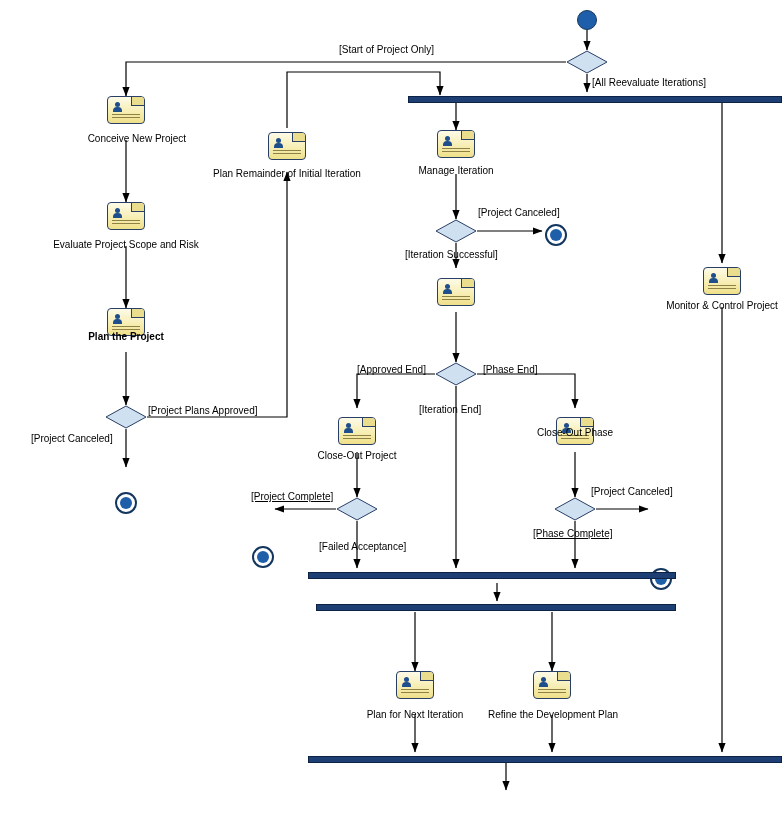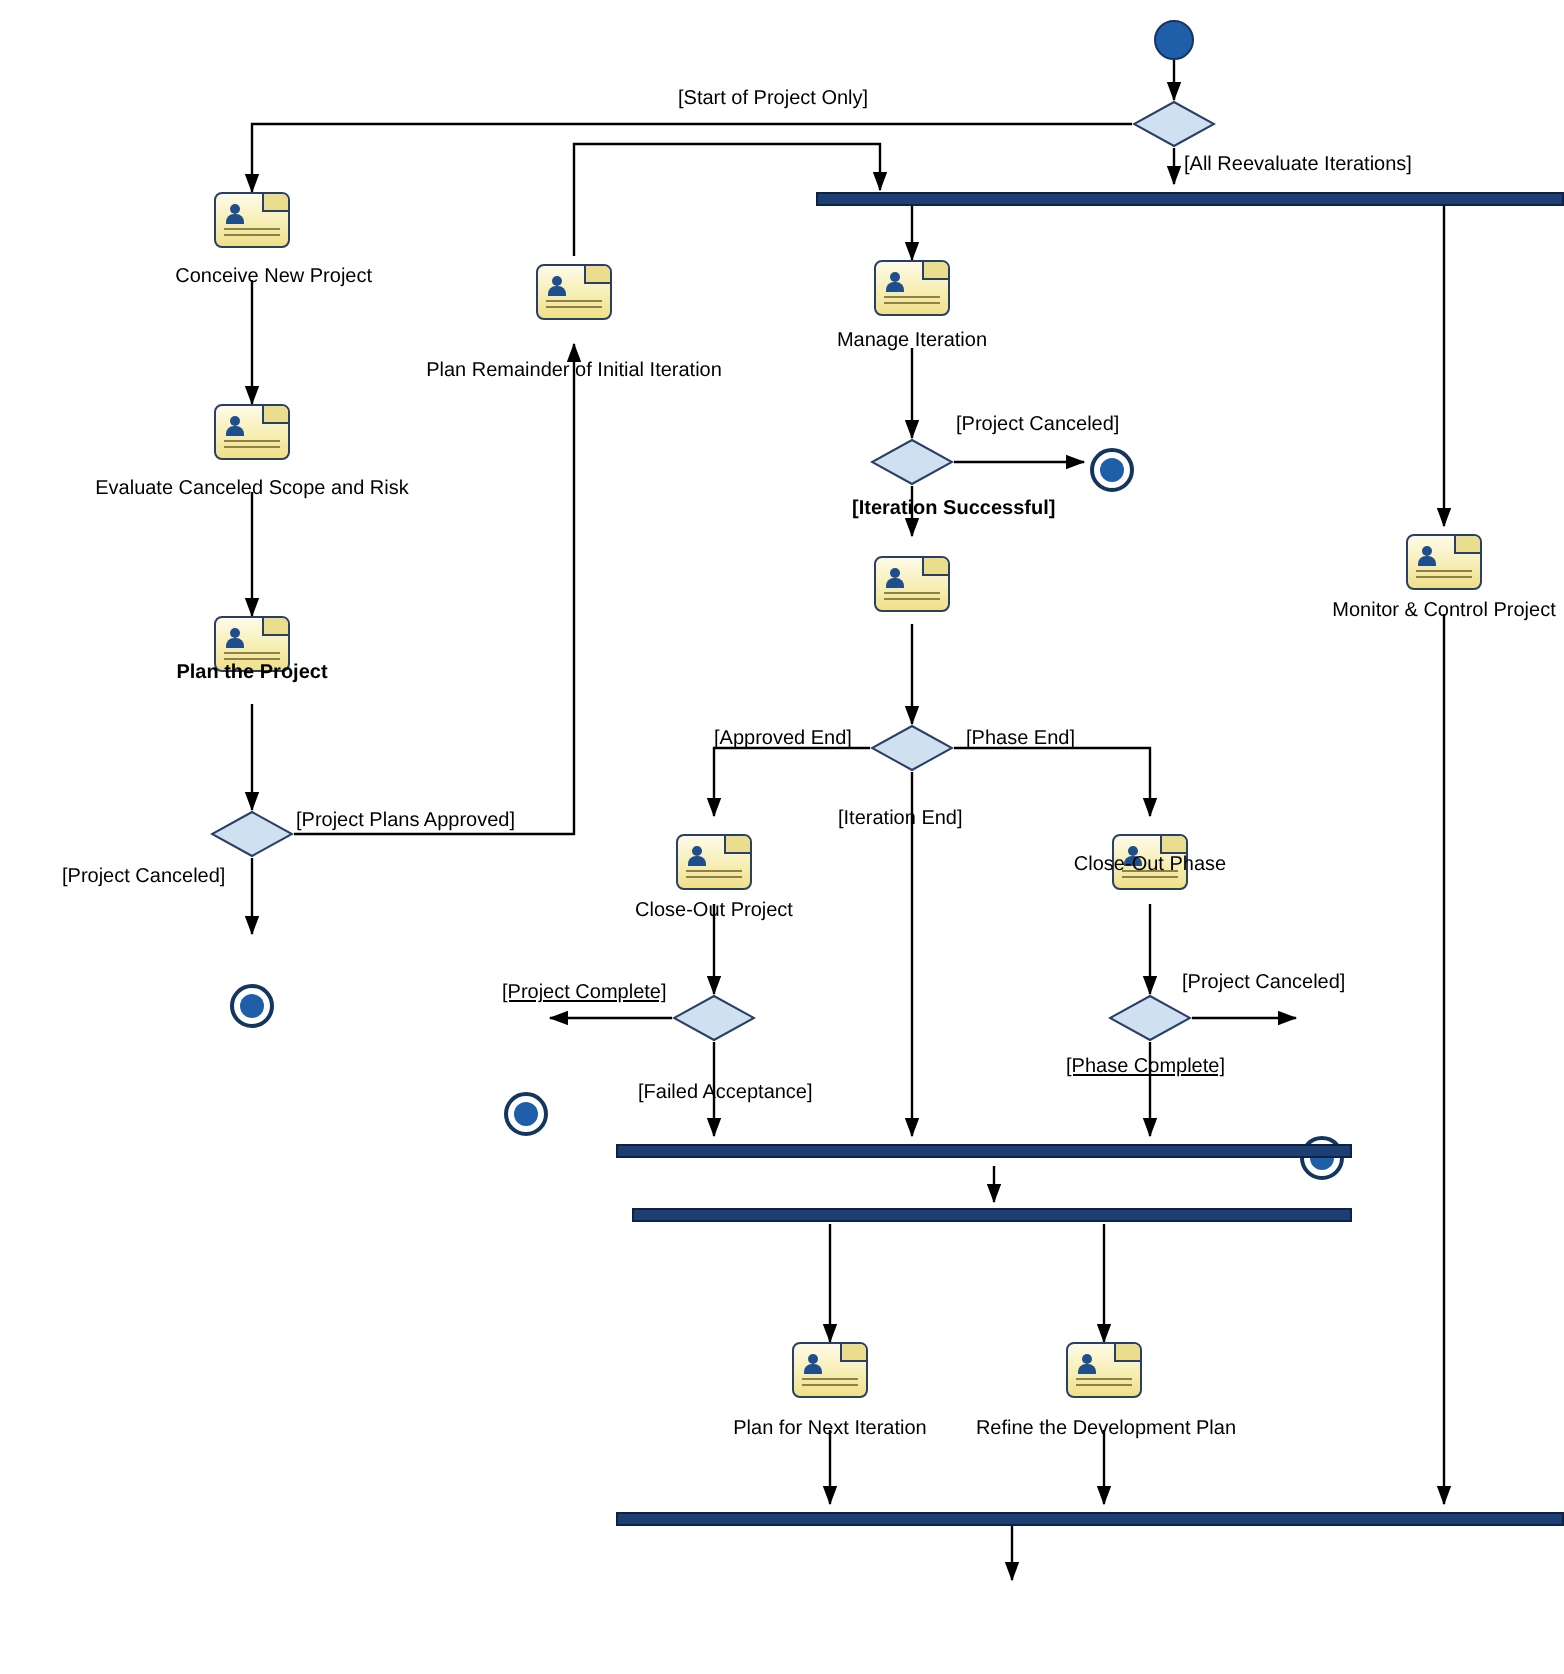--- a/index.html
+++ b/index.html
@@ -258,21 +258,21 @@
         <div class="person">
           <div class="head"></div>
           <div class="body"></div>
         </div>
         <div class="lines">
           <i></i>
           <i></i>
         </div>
       </div>
   </div>
-  <div class="label center" style="left:46px; top:239px; width:160px;">Evaluate Canceled Scope and Risk</div>
+  <div class="label center" style="left:46px; top:239px; width:160px;">Evaluate Project Scope and Risk</div>
 
   <div class="node activity" style="left:107px; top:308px;">
     <div class="act-box">
         <div class="corner"></div>
         <div class="person">
           <div class="head"></div>
           <div class="body"></div>
         </div>
         <div class="lines">
           <i></i>
@@ -288,21 +288,21 @@
         <div class="person">
           <div class="head"></div>
           <div class="body"></div>
         </div>
         <div class="lines">
           <i></i>
           <i></i>
         </div>
       </div>
   </div>
-  <div class="label center" style="left:207px; top:168px; width:160px;margin-top:12px;">Plan Remainder of Initial Iteration</div>
+  <div class="label center" style="left:207px; top:168px; width:160px;">Plan Remainder of Initial Iteration</div>
 
   <div class="node activity" style="left:437px; top:130px;">
     <div class="act-box">
         <div class="corner"></div>
         <div class="person">
           <div class="head"></div>
           <div class="body"></div>
         </div>
         <div class="lines">
           <i></i>
@@ -440,21 +440,21 @@
       <div class="inner"></div>
     </div>
 
   <div class="node bar" style="left:308px; top:572px; width:368px;"></div>
   <div class="node bar" style="left:316px; top:604px; width:360px;"></div>
   <div class="node bar" style="left:308px; top:756px; width:474px;"></div>
 
   <div class="label" style="left:339px; top:44px;">[Start of Project Only]</div>
   <div class="label" style="left:592px; top:77px;">[All Reevaluate Iterations]</div>
   <div class="label" style="left:478px; top:207px;">[Project Canceled]</div>
-  <div class="label" style="left:426px; top:249px;font-weight:bold;">[Iteration Successful]</div>
+  <div class="label" style="left:405px; top:249px;">[Iteration Successful]</div>
   <div class="label" style="left:148px; top:405px;">[Project Plans Approved]</div>
   <div class="label" style="left:31px; top:433px;">[Project Canceled]</div>
   <div class="label" style="left:357px; top:364px;">[Approved End]</div>
   <div class="label" style="left:483px; top:364px;">[Phase End]</div>
   <div class="label" style="left:419px; top:404px;">[Iteration End]</div>
   <div class="label" style="left:251px; top:491px;text-decoration:underline;">[Project Complete]</div>
   <div class="label" style="left:319px; top:541px;">[Failed Acceptance]</div>
   <div class="label" style="left:591px; top:486px;">[Project Canceled]</div>
   <div class="label" style="left:533px; top:528px;text-decoration:underline;">[Phase Complete]</div>
 

